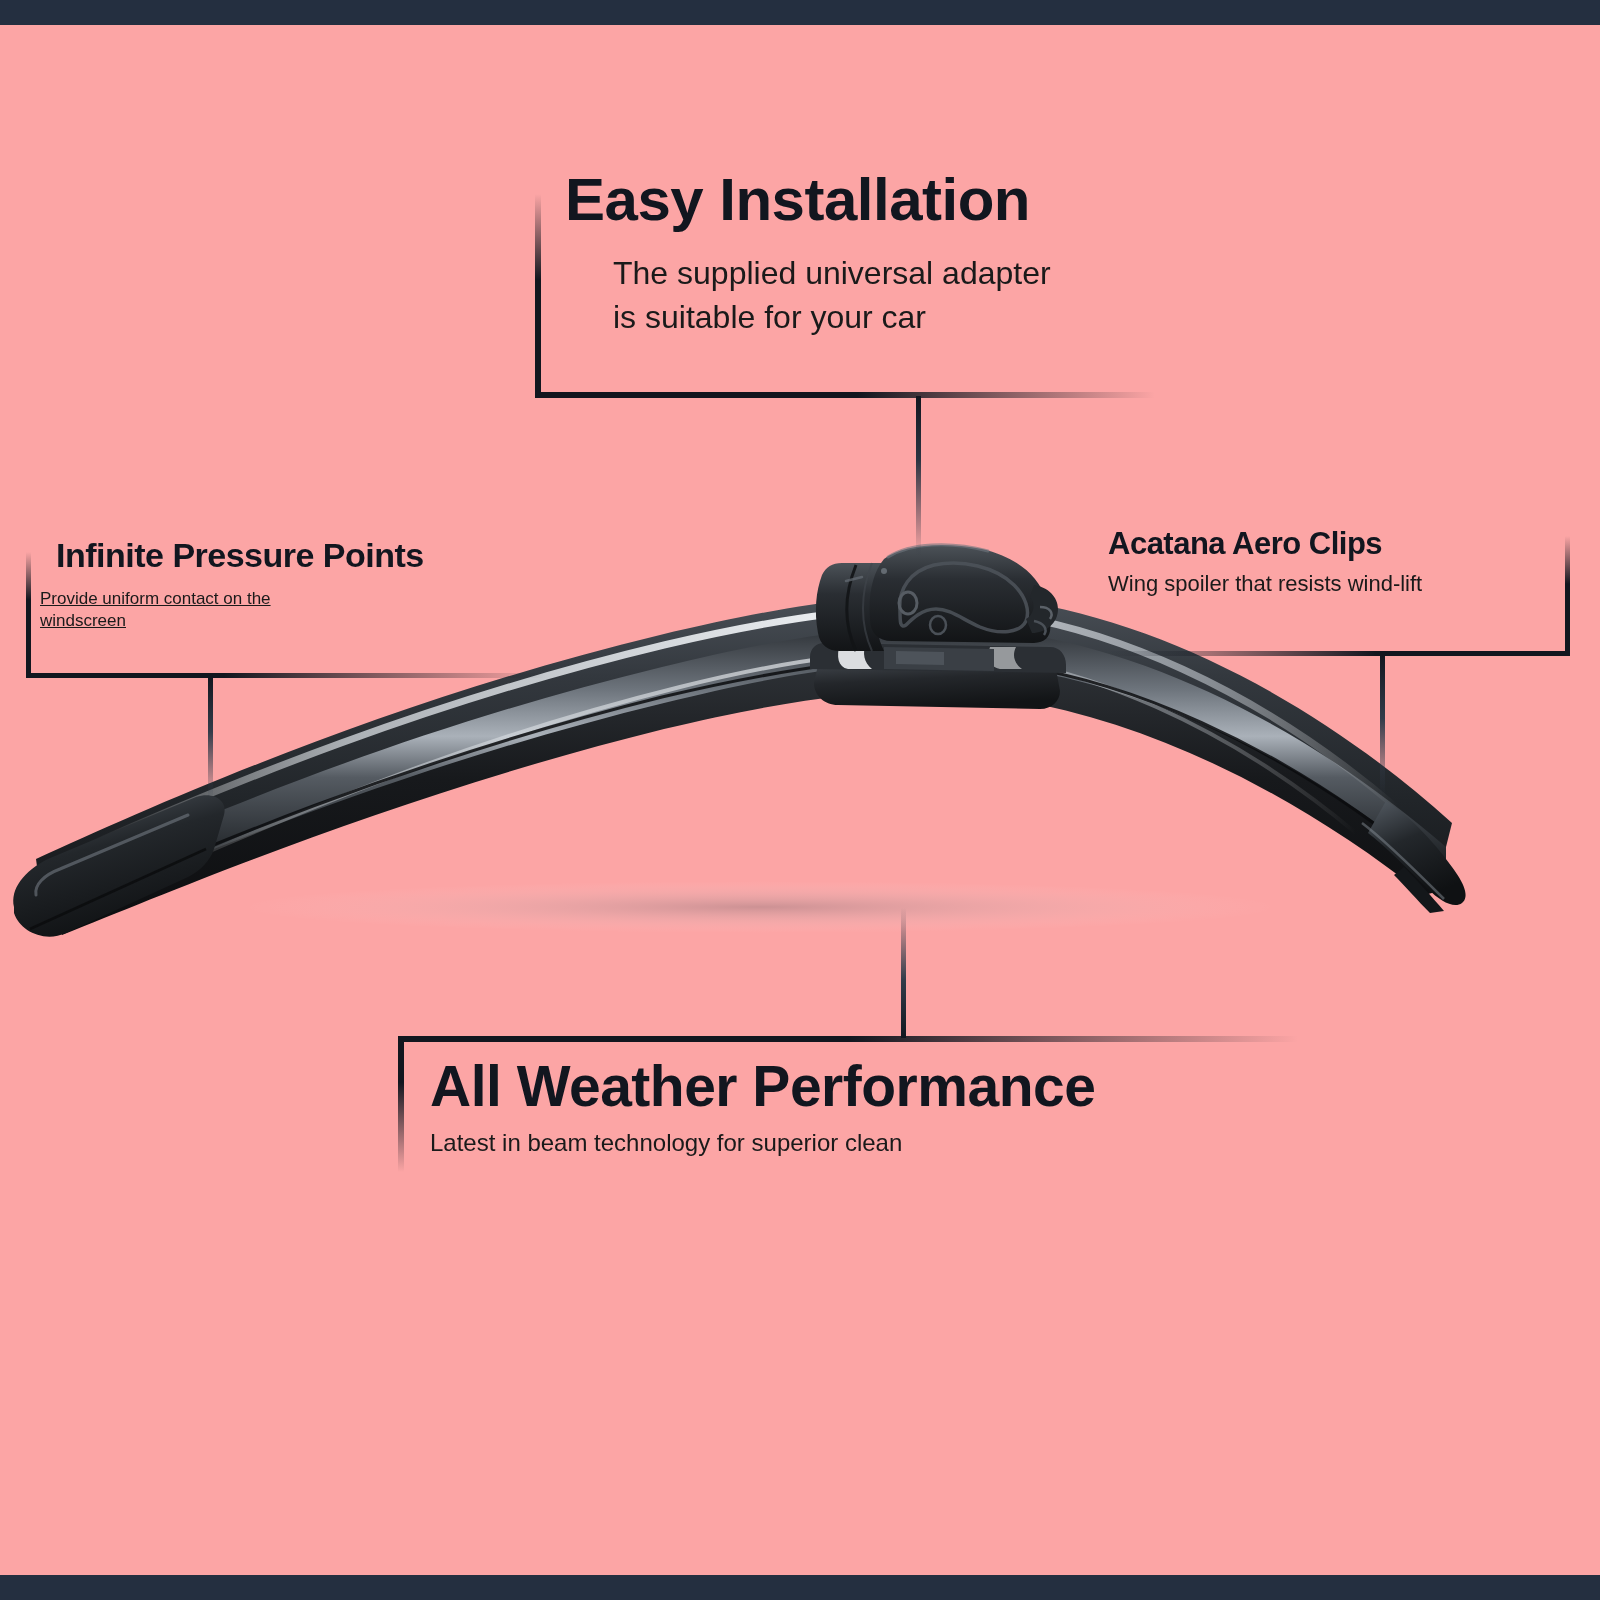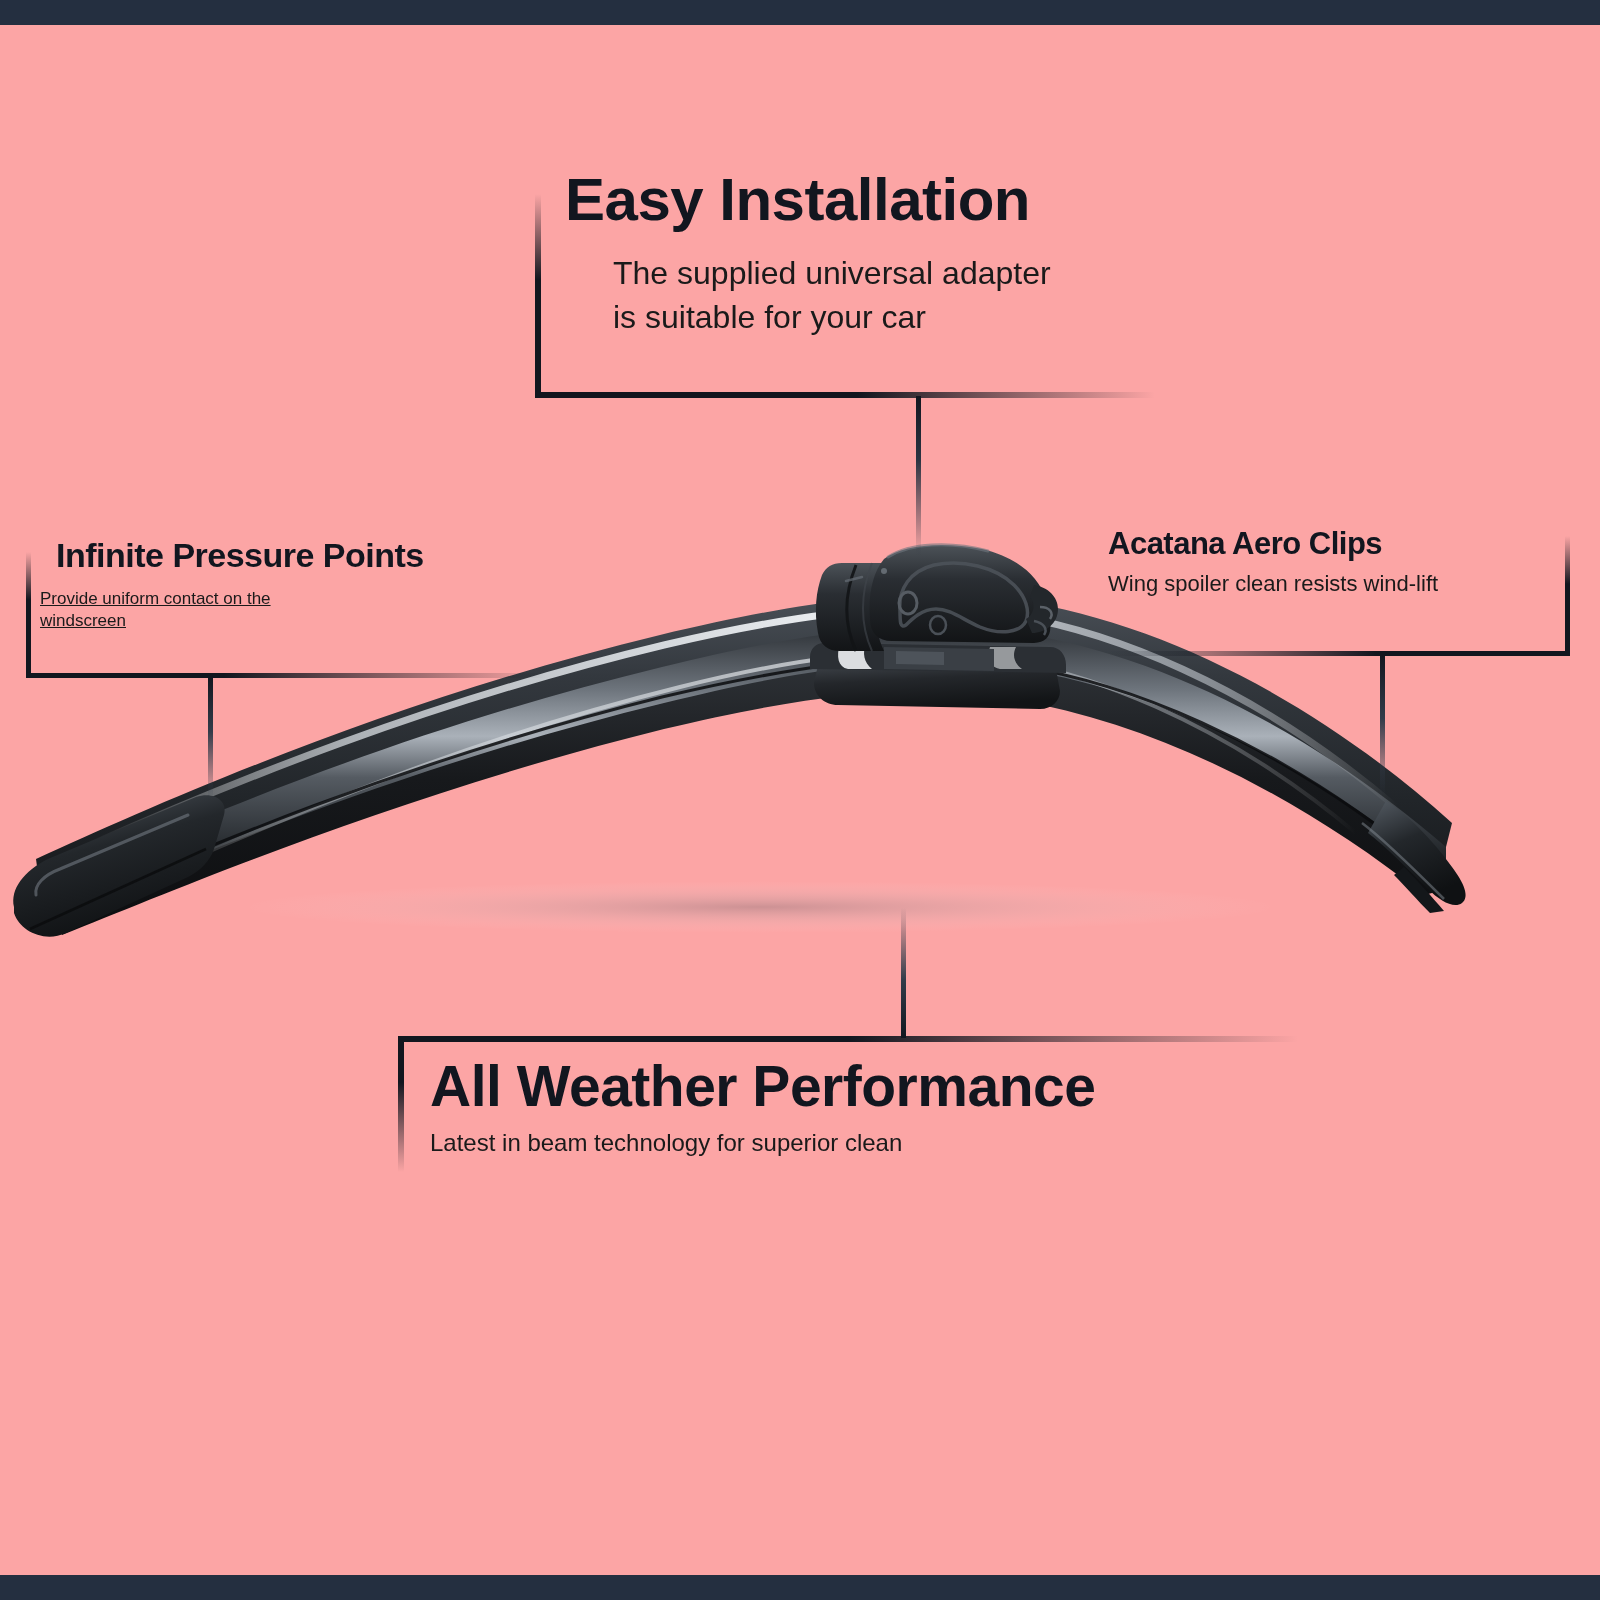--- a/index.html
+++ b/index.html
@@ -392,21 +392,21 @@
       <div>Provide uniform contact on the</div>
       <div>windscreen</div>
     </div>
   </div>
 
   <div class="callout" id="callout-right">
     <div class="edge edge-right"></div>
     <div class="edge edge-bottom"></div>
     <div class="heading">Acatana Aero Clips</div>
     <div class="body">
-      <div>Wing spoiler clean resists wind-lift</div>
+      <div>Wing spoiler that resists wind-lift</div>
     </div>
   </div>
 
   <div class="callout" id="callout-bottom">
     <div class="edge edge-top"></div>
     <div class="edge edge-left"></div>
     <div class="heading">All Weather Performance</div>
     <div class="body">Latest in beam technology for superior clean</div>
   </div>
 

